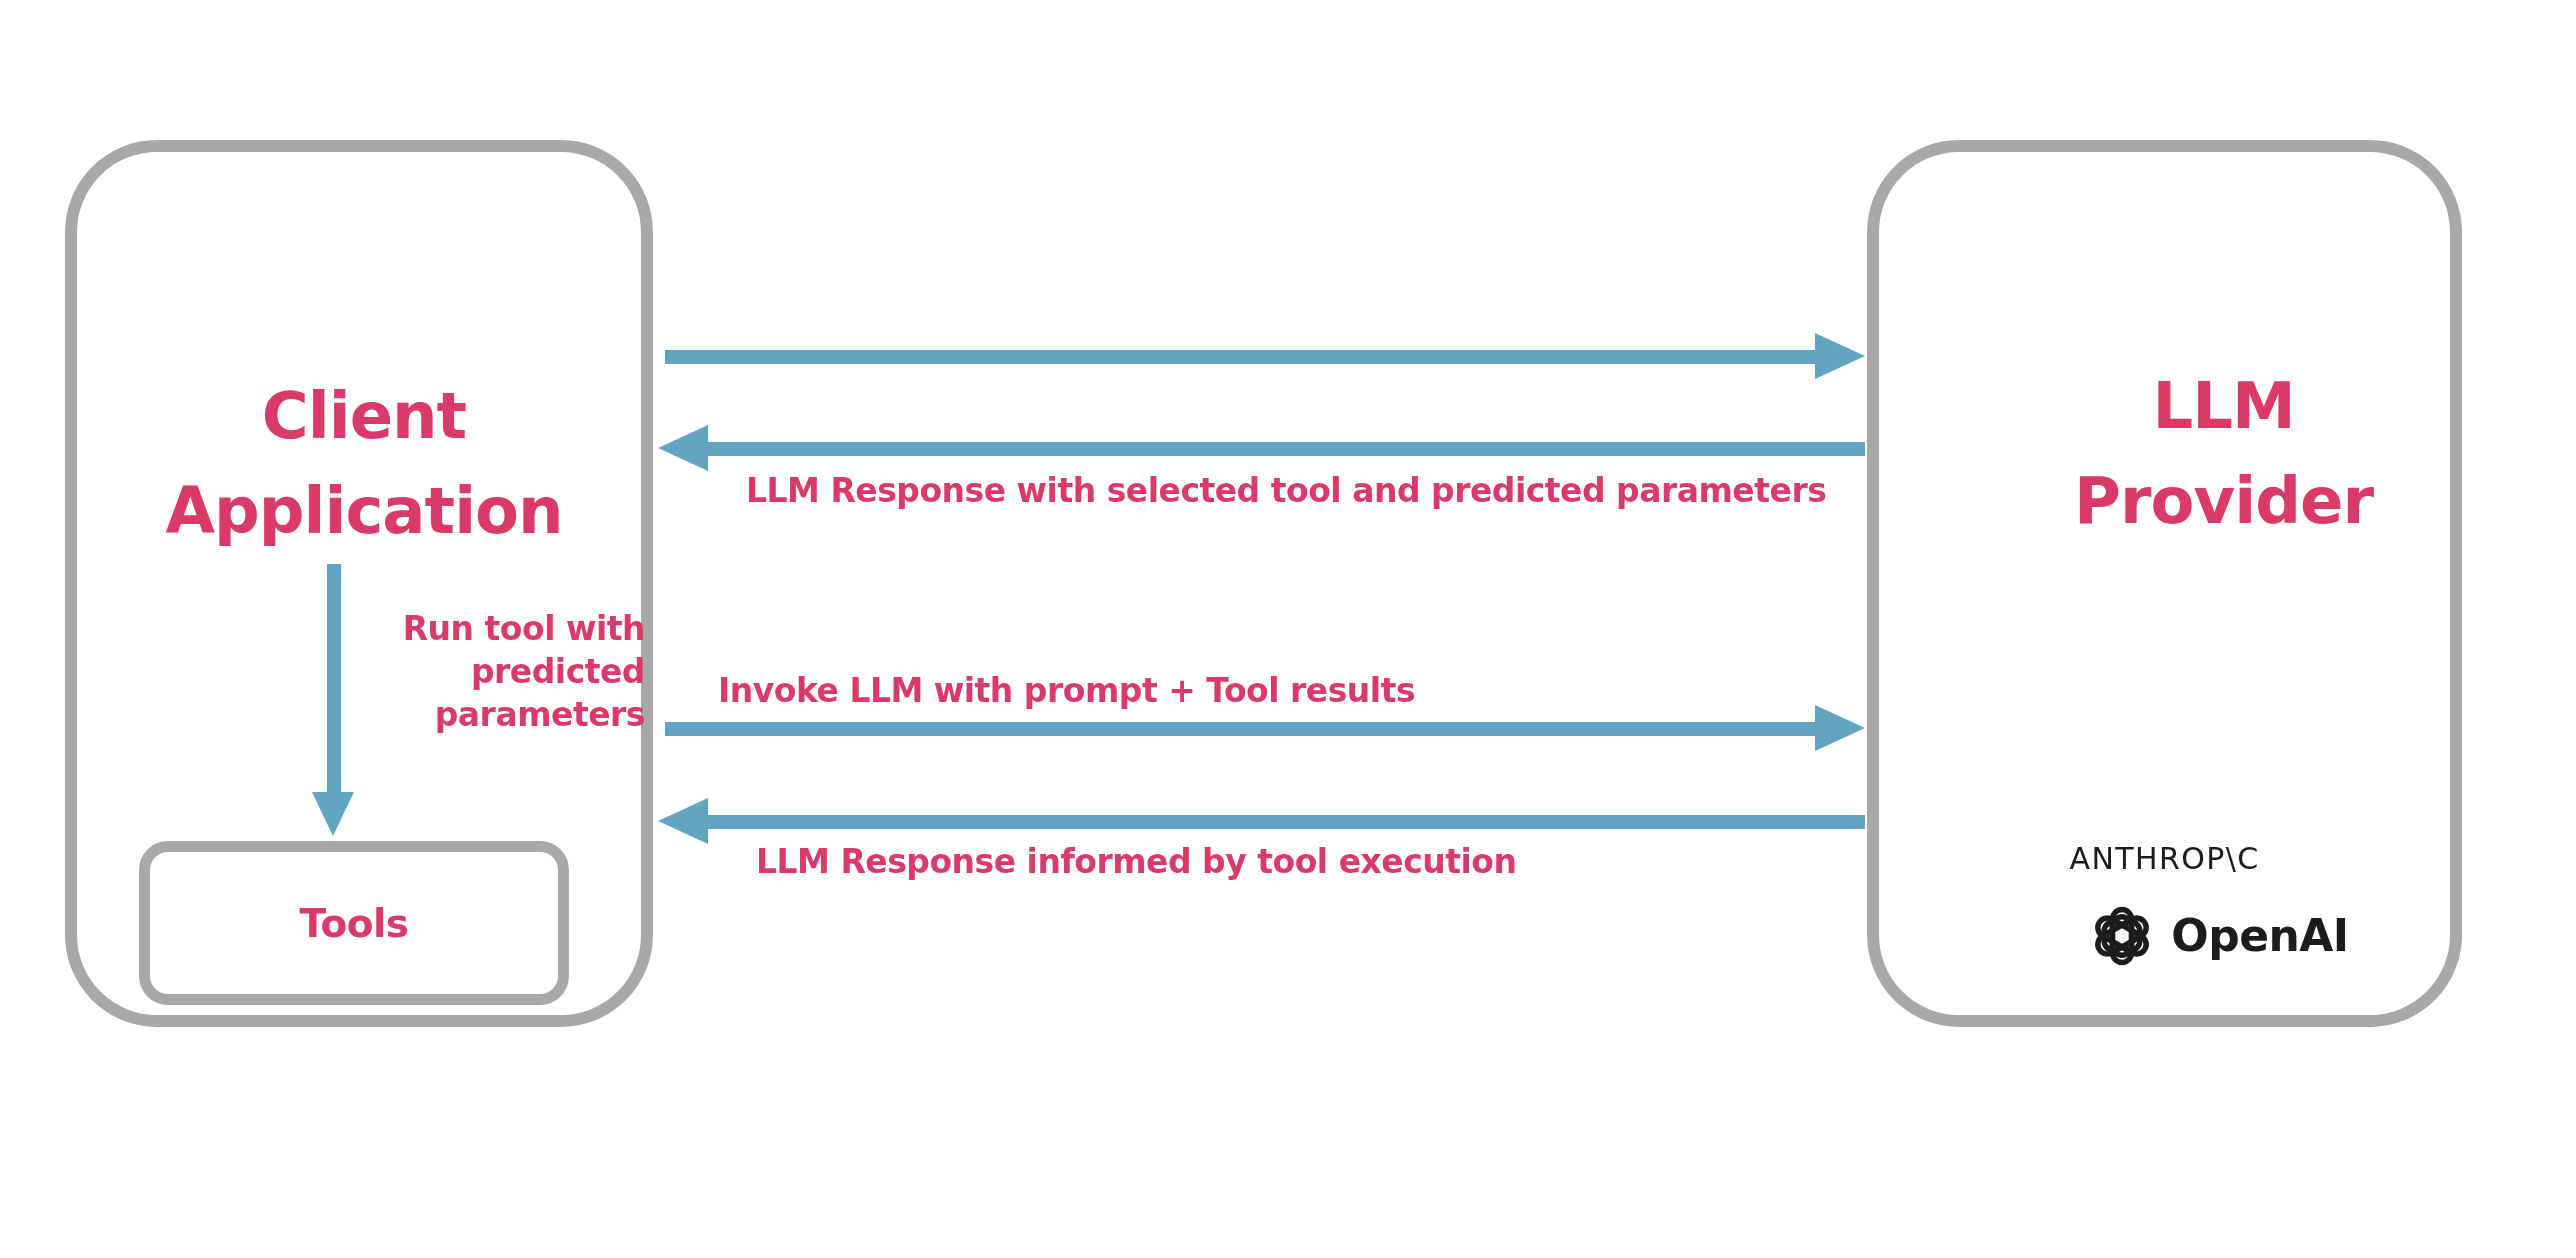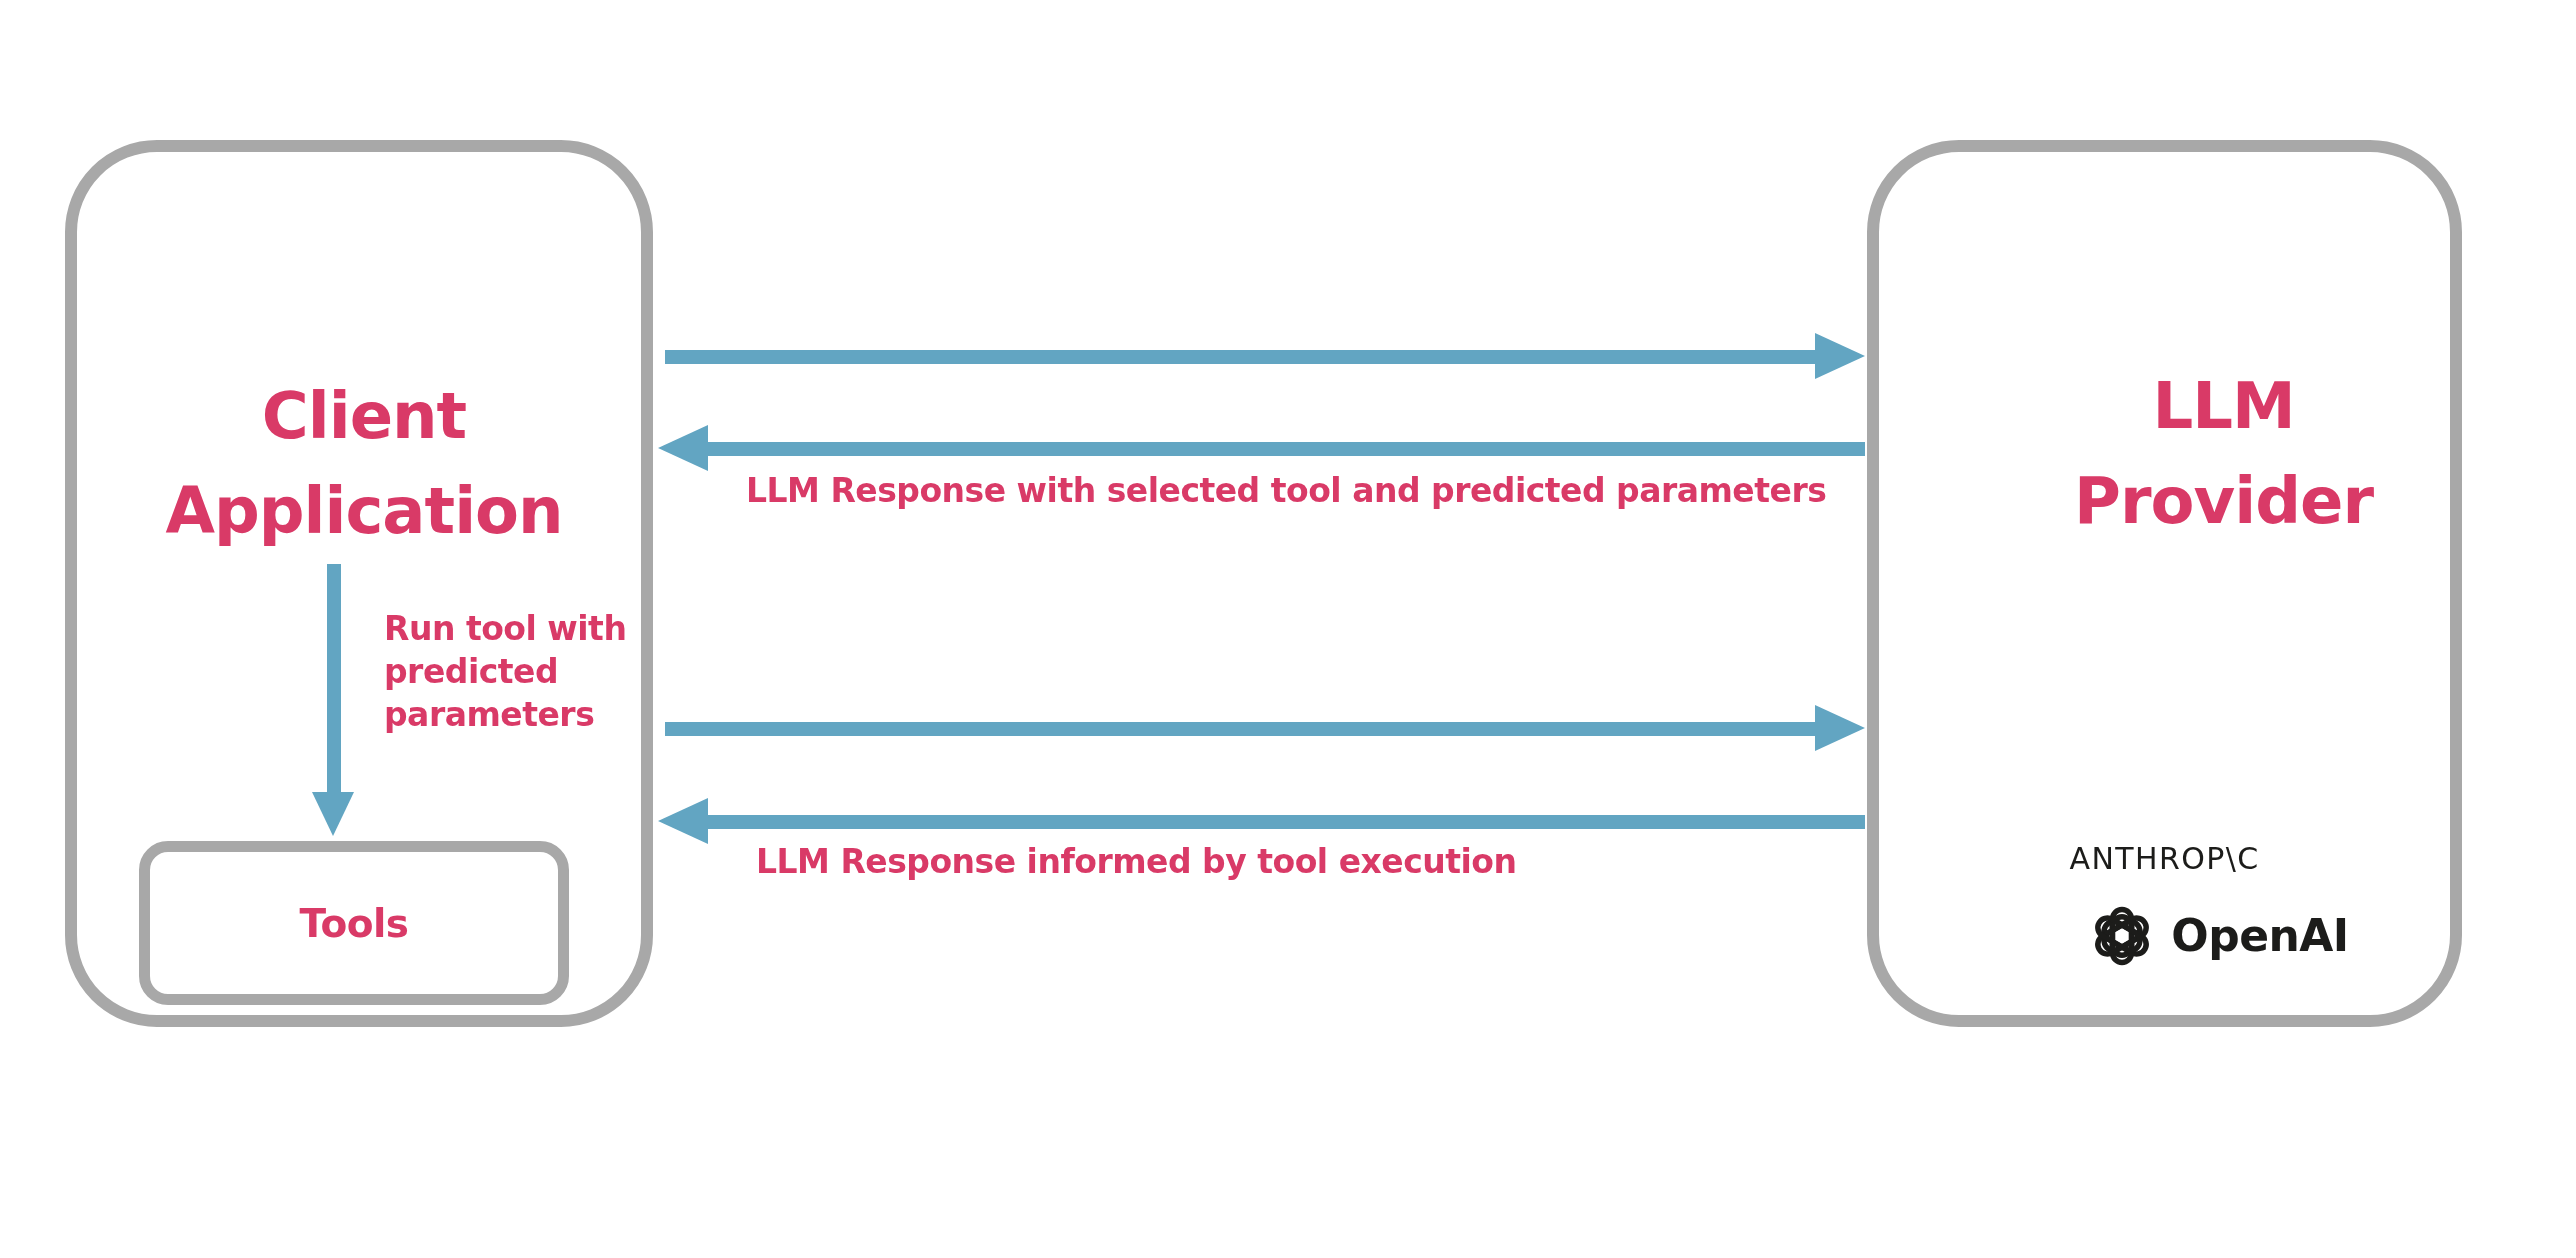--- a/index.html
+++ b/index.html
@@ -69,20 +69,21 @@
   .label-4{left:756px;top:841px;}
   .run-tool-label{
     position:absolute;
     left:384px;top:607px;width:261px;
     color:var(--text_pink);
     font-weight:700;
     font-size:33px;
     line-height:43px;
     letter-spacing:-0.5px;
     white-space:pre-line;
+    text-align:right;
   }
   
   .shaft{position:absolute;background:var(--arrow_blue);}
   .shaft-r1{left:665px;top:350px;width:1150px;height:13.5px;}
   .shaft-l2{left:708px;top:442px;width:1157px;height:13.5px;}
   .shaft-r3{left:665px;top:722px;width:1150px;height:13.5px;}
   .shaft-l4{left:708px;top:815px;width:1157px;height:13.5px;}
   .head{position:absolute;width:0;height:0;}
   .head-right{
     border-top:23px solid transparent;
@@ -171,20 +172,21 @@
     <span class="openai-wordmark">OpenAI</span>
   </div>
 
   <div class="shaft shaft-r1"></div>
   <div class="head head-right head-r1"></div>
 
   <div class="head head-left head-l2"></div>
   <div class="shaft shaft-l2"></div>
   <div class="flow-label label-2">LLM Response with selected tool and predicted parameters</div>
 
+  <div class="flow-label label-3">Invoke LLM with prompt + Tool results</div>
   <div class="shaft shaft-r3"></div>
   <div class="head head-right head-r3"></div>
 
   <div class="head head-left head-l4"></div>
   <div class="shaft shaft-l4"></div>
   <div class="flow-label label-4">LLM Response informed by tool execution</div>
 
 </div>
 
 

